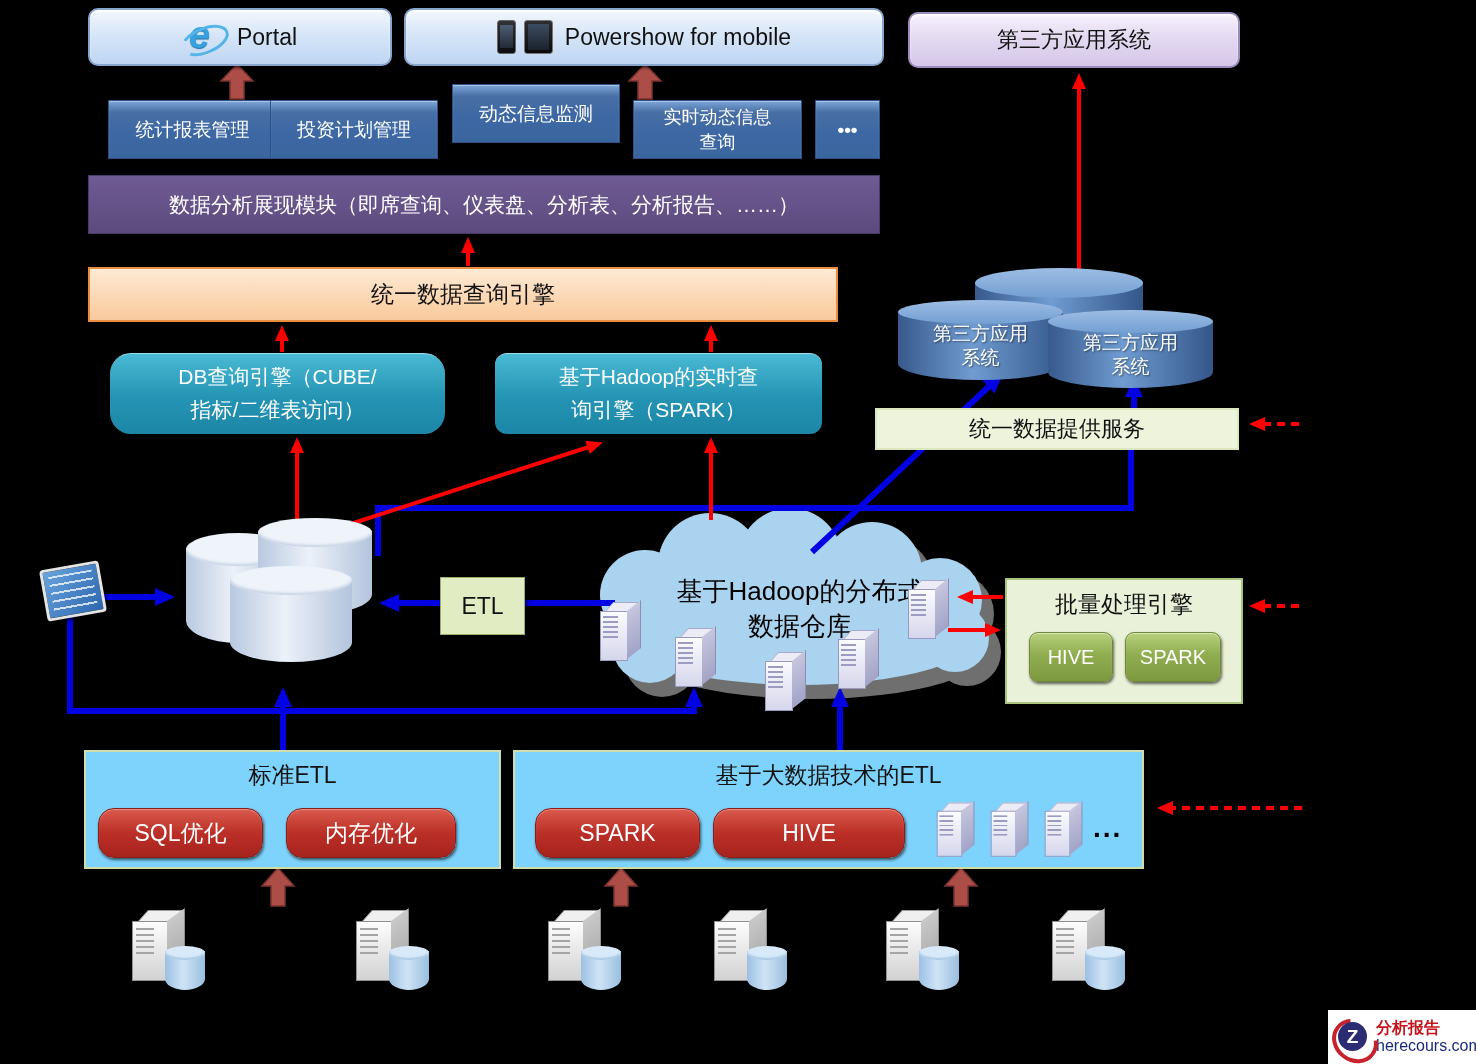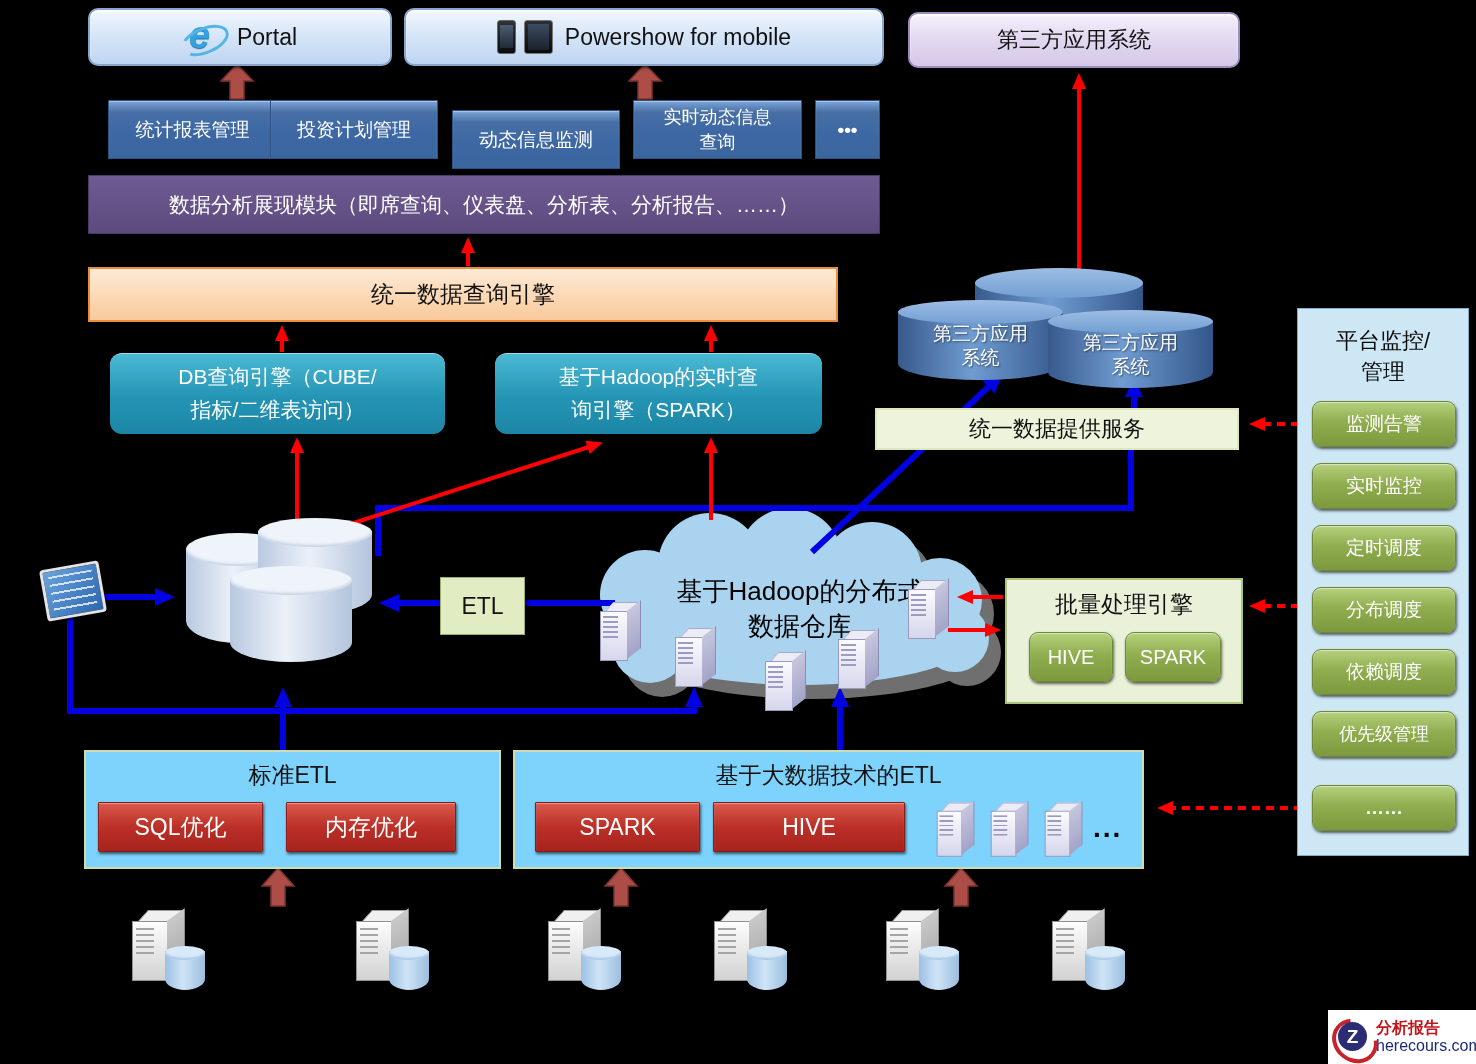--- a/index.html
+++ b/index.html
@@ -30,23 +30,23 @@
     color:#fff;font-size:21px;line-height:1.55;}
   .svc{background:#eef4dc;border:2px solid #dde7bd;color:#111;font-size:22px;}
   
   .panel{background:#cde7f4;border:1px solid #7ab0c8;}
   .paneltitle{color:#0b0b0b;font-size:22px;line-height:1.4;}
   .greenbtn{border-radius:9px;color:#fff;font-size:19px;
     background:linear-gradient(180deg,#b6d07c 0%,#90ae50 45%,#7c993d 100%);
     border:1px solid #6d8836;box-shadow:1px 2px 3px rgba(0,0,0,.6),inset 0 1px 1px rgba(255,255,255,.5);}
   .lightbox{background:#e9f1d8;border:2px solid #aac47b;color:#111;}
   .etlbig{background:#7dd3fc;border:2px solid #cfdcab;color:#111;}
-  .redbtn{border-radius:1px;color:#fff;font-size:23px;
+  .redbtn{border-radius:16px;color:#fff;font-size:23px;
     background:linear-gradient(180deg,#da5a4d 0%,#bb2f27 50%,#a6231d 100%);
-    border:1px solid #8a1d17;box-shadow:1px 2px 3px rgba(0,0,0,.6),inset 0 1px 1px rgba(255,255,255,.35);}
+    border:1px solid #8a1d17;box-shadow:1px 2px 3px rgba(0,0,0,.6),inset 0 1px 1px rgba(255,255,255,.35);margin-top:6px;}
   
   .cyl{position:absolute;}
   .cyl .body{position:absolute;left:0;right:0;top:14%;bottom:0;border-radius:0 0 50% 50%/0 0 24% 24%;}
   .cyl .cap{position:absolute;left:0;right:0;top:0;height:30%;border-radius:50%;}
   .cyl.blue .body{background:linear-gradient(90deg,#38598c 0%,#6f9cd1 45%,#33568a 100%);}
   .cyl.blue .cap{background:linear-gradient(180deg,#9dbde4 0%,#729fd2 100%);}
   .cyl.white .body{background:linear-gradient(90deg,#b9c9e0 0%,#ecf1f9 45%,#b3c4dc 100%);}
   .cyl.white .cap{background:#eff4fb;box-shadow:inset 0 -2px 3px #c5d2e4;}
   .cyl .lbl{position:absolute;left:0;right:0;top:16%;bottom:0;display:flex;align-items:center;justify-content:center;
     color:#fff;font-size:19px;text-align:center;line-height:1.3;text-shadow:1px 1px 2px rgba(0,0,0,.5);}
@@ -186,40 +186,40 @@
   <div class="abs ctr lavbtn z2" style="left:908px;top:12px;width:328px;height:52px;">
     <span>第三方应用系统</span>
   </div>
 
   <div class="abs ctr appbtn z2" style="left:88px;top:100px;width:167px;height:57px;margin-left:20px;">
     <span>统计报表管理</span>
   </div>
   <div class="abs ctr appbtn z2" style="left:270px;top:100px;width:166px;height:57px;">
     <span>投资计划管理</span>
   </div>
-  <div class="abs ctr appbtn z2" style="left:452px;top:110px;width:166px;height:57px;">
+  <div class="abs ctr appbtn z2" style="left:452px;top:84px;width:166px;height:57px;">
     <span>动态信息监测</span>
   </div>
   <div class="abs ctr appbtn pre z2" style="left:633px;top:100px;width:167px;height:57px;font-size:18px;line-height:1.35;">
     <span class="pre">实时动态信息
 查询</span>
   </div>
   <div class="abs ctr appbtn z2" style="left:815px;top:100px;width:63px;height:57px;font-weight:bold;">
     <span>•••</span>
   </div>
 
   <div class="abs ctr orangebar z2" style="left:88px;top:267px;width:746px;height:51px;">
     <span>统一数据查询引擎</span>
   </div>
 
   <div class="abs ctr purplebar z2" style="left:88px;top:175px;width:790px;height:57px;">
     <span>数据分析展现模块（即席查询、仪表盘、分析表、分析报告、……）</span>
   </div>
 
-  <div class="abs ctr tealbox pre z2" style="left:110px;top:353px;width:335px;height:80px;">
+  <div class="abs ctr tealbox pre z2" style="left:110px;top:353px;width:335px;height:80px;border-radius:21px;">
     <span class="pre">DB查询引擎（CUBE/
 指标/二维表访问）</span>
   </div>
   <div class="abs ctr tealbox pre z2" style="left:495px;top:353px;width:327px;height:80px;">
     <span class="pre">基于Hadoop的实时查
 询引擎（SPARK）</span>
   </div>
 
   <div class="cyl blue z2" style="left:975px;top:268px;width:168px;height:100px;">
     <div class="body"></div>
@@ -235,45 +235,20 @@
     <div class="body"></div>
       <div class="cap"></div>
     <div class="lbl pre">第三方应用
 系统</div>
   </div>
 
   <div class="abs ctr svc z2" style="left:875px;top:408px;width:360px;height:38px;">
     <span>统一数据提供服务</span>
   </div>
 
-  <div class="abs panel z2" style="left:1297px;top:308px;width:170px;height:546px;">
-    <div class="abs ctr paneltitle pre" style="left:0;top:12px;width:170px;height:72px;">平台监控/
-管理</div>
-    <div class="abs ctr greenbtn" style="left:14px;top:92px;width:142px;height:44px;">
-        <span>监测告警</span>
-      </div>
-    <div class="abs ctr greenbtn" style="left:14px;top:154px;width:142px;height:44px;">
-        <span>实时监控</span>
-      </div>
-    <div class="abs ctr greenbtn" style="left:14px;top:216px;width:142px;height:44px;">
-        <span>定时调度</span>
-      </div>
-    <div class="abs ctr greenbtn" style="left:14px;top:278px;width:142px;height:44px;">
-        <span>分布调度</span>
-      </div>
-    <div class="abs ctr greenbtn" style="left:14px;top:340px;width:142px;height:44px;">
-        <span>依赖调度</span>
-      </div>
-    <div class="abs ctr greenbtn" style="left:14px;top:402px;width:142px;height:44px;font-size:18px;">
-        <span>优先级管理</span>
-      </div>
-    <div class="abs ctr greenbtn" style="left:14px;top:476px;width:142px;height:44px;font-weight:bold;">
-        <span>……</span>
-      </div>
-  </div>
 
   <div class="cyl white z2" style="left:186px;top:533px;width:104px;height:110px;">
     <div class="body"></div>
       <div class="cap"></div>
   </div>
   <div class="cyl white z2" style="left:258px;top:518px;width:114px;height:96px;">
     <div class="body"></div>
       <div class="cap"></div>
   </div>
   <div class="cyl white z2" style="left:230px;top:566px;width:122px;height:96px;">

